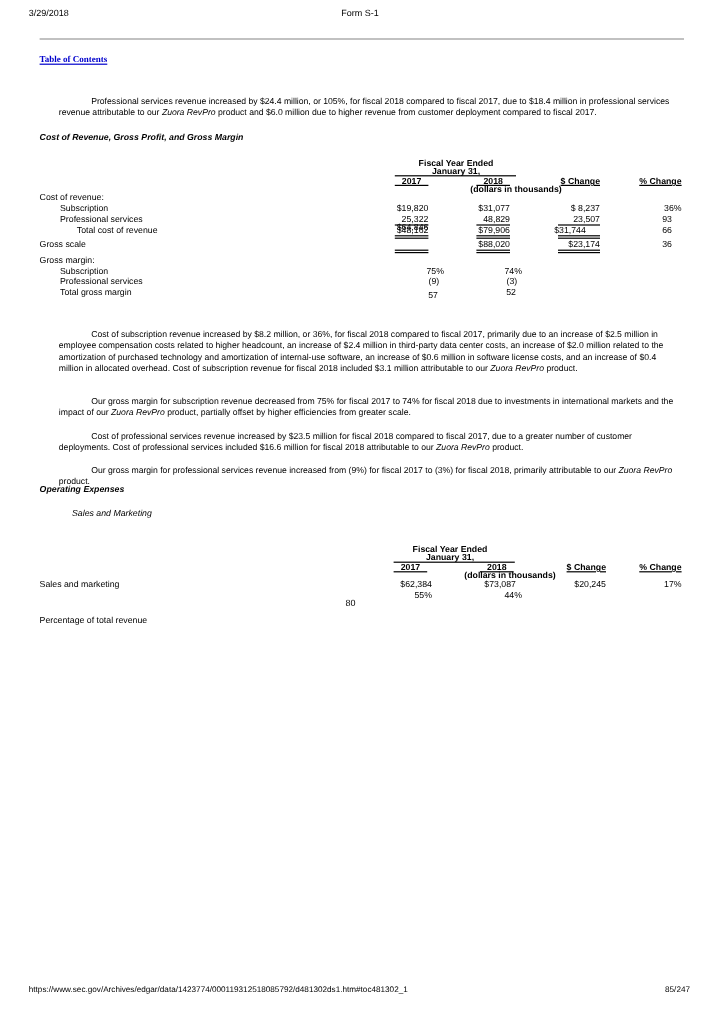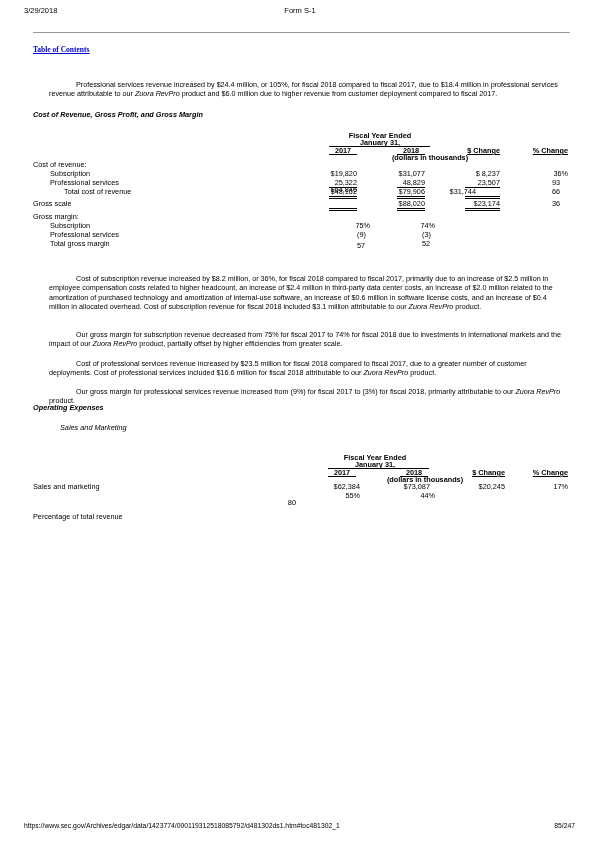--- a/index.html
+++ b/index.html
@@ -61,21 +61,21 @@
   <div class="num" style="left:385px; width:40px; top:178px;">48,829</div>
   <div class="num" style="left:450px; width:50px; top:178px;">23,507</div>
   <div class="num" style="left:520px; width:40px; top:178px;">93</div>
   <div class="rule" style="left:329px; width:28px; top:187px;"></div>
   <div class="rule" style="left:397px; width:28px; top:187px;"></div>
   <div class="rule" style="left:465px; width:35px; top:187px;"></div>
 
   <div class="label" style="left:64px; top:187px;">Total cost of revenue</div>
   <div class="num" style="left:320px; width:37px; top:187px;">$48,162</div>
   <div class="num" style="left:385px; width:40px; top:187px;">$79,906</div>
-  <div class="num" style="left:426px; width:50px; top:187px;">$31,744</div>
+  <div class="num" style="left:450px; width:50px; top:187px;text-align:center;">$31,744</div>
   <div class="num" style="left:520px; width:40px; top:187px;">66</div>
   <div class="rule" style="left:329px; width:28px; top:196px;"></div>
   <div class="rule" style="left:329px; width:28px; top:198px;"></div>
   <div class="rule" style="left:397px; width:28px; top:196px;"></div>
   <div class="rule" style="left:397px; width:28px; top:198px;"></div>
   <div class="rule" style="left:465px; width:35px; top:196px;"></div>
   <div class="rule" style="left:465px; width:35px; top:198px;"></div>
 
   <div class="label" style="left:33px; top:199px;">Gross scale</div>
   <div class="num" style="left:320px; width:37px; top:185px;">$64,846</div>

